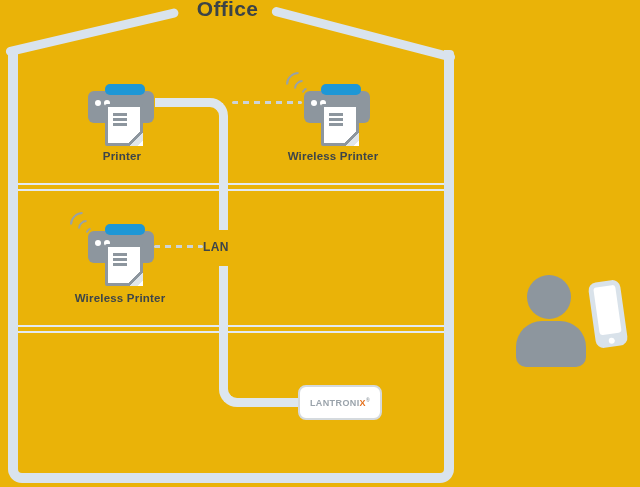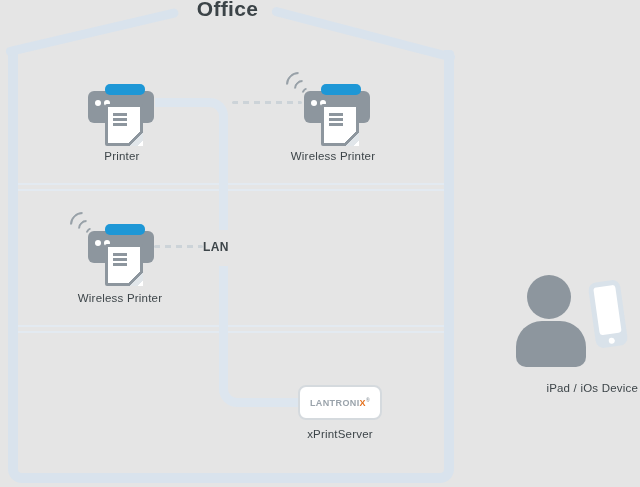--- a/index.html
+++ b/index.html
@@ -1,16 +1,16 @@
 <!DOCTYPE html>
 <html><head>
 <meta charset="utf-8">
 <style>
   html,body{margin:0;padding:0;background:#fff;}
-  #stage{position:relative;width:640px;height:487px;background:#e5e5e5;overflow:hidden;
+  #stage{position:relative;width:640px;height:487px;background:#eab308;overflow:hidden;
          font-family:"Liberation Sans",sans-serif;}
 
   
   .house-walls{position:absolute;left:8px;top:50px;width:446px;height:433px;
     border-left:10px solid #d9e3ed;border-right:10px solid #d9e3ed;border-bottom:10px solid #d9e3ed;
     border-radius:4px 4px 14px 14px;box-sizing:border-box;}
   .roof{position:absolute;height:9px;background:#d9e3ed;border-radius:5px;}
   .roof-l{left:6px;top:48px;width:177px;transform:rotate(-13.2deg);transform-origin:left center;}
   .roof-r{left:272px;top:6px;width:189px;transform:rotate(14.6deg);transform-origin:left center;}
   .title{position:absolute;left:155px;top:-3px;width:145px;text-align:center;
@@ -19,21 +19,21 @@
 
   
   .trunk-top{position:absolute;left:155px;top:98px;width:73px;height:132px;box-sizing:border-box;
     border-top:9px solid #dde6ef;border-right:9px solid #dde6ef;border-top-right-radius:18px;}
   .trunk-bottom{position:absolute;left:219px;top:266px;width:81px;height:141px;box-sizing:border-box;
     border-left:9px solid #dde6ef;border-bottom:9px solid #dde6ef;border-bottom-left-radius:18px;}
   .dash{position:absolute;height:3px;border-radius:2px;
     background:repeating-linear-gradient(90deg,#ccd3d8 0 6px,transparent 6px 11px);}
 
   
-  .lbl{position:absolute;font-size:11.5px;font-weight:400;color:#3d4549;
+  .lbl{position:absolute;font-size:11.5px;font-weight:700;color:#3d4549;
        text-align:center;letter-spacing:.2px;}
   .lan-lbl{position:absolute;left:203px;top:240px;width:40px;font-size:12px;font-weight:700;
        color:#3d4549;text-align:left;letter-spacing:.4px;}
 
   
   .printer{position:absolute;width:66px;height:58px;}
   .p-bar{position:absolute;left:17px;top:0;width:40px;height:11px;background:#1e97d6;border-radius:5px;}
   .p-body{position:absolute;left:0;top:7px;width:66px;height:32px;background:#8d969e;border-radius:6px;}
   .p-dot{position:absolute;width:6px;height:6px;border-radius:50%;background:#fff;top:16px;}
   .d1{left:7px;} .d2{left:16px;}
@@ -135,23 +135,21 @@
         <span class="p-line pl2"></span>
         <span class="p-line pl3"></span>
       <span class="fold"></span>
     </div>
   </div>
   <div class="lbl" style="left:60px;top:292px;width:120px">Wireless Printer</div>
 
   <div class="xps">
     <span class="logo"><span>LANTRONI</span><span class="lx">X</span><span class="tm">®</span></span>
   </div>
-  <div class="lbl" style="left:288px;top:428px;width:104px">xPrintServer</div>
 
   <div class="tablet">
     <div class="screen"></div>
     <div class="home"></div>
   </div>
   <div class="head"></div>
   <div class="torso"></div>
-  <div class="lbl" style="left:500px;top:382px;width:138px;text-align:right">iPad / iOs Device</div>
 
 </div>
 
 </body></html>

